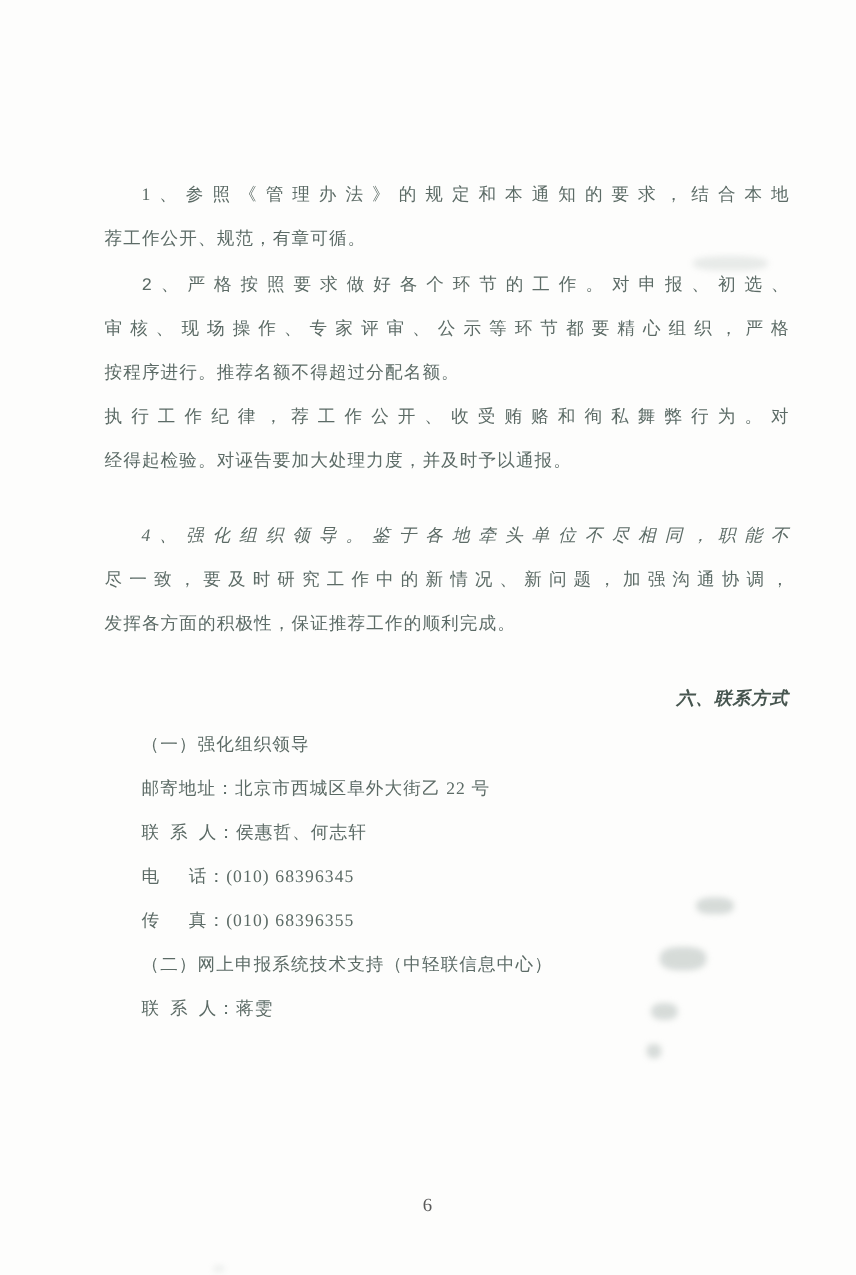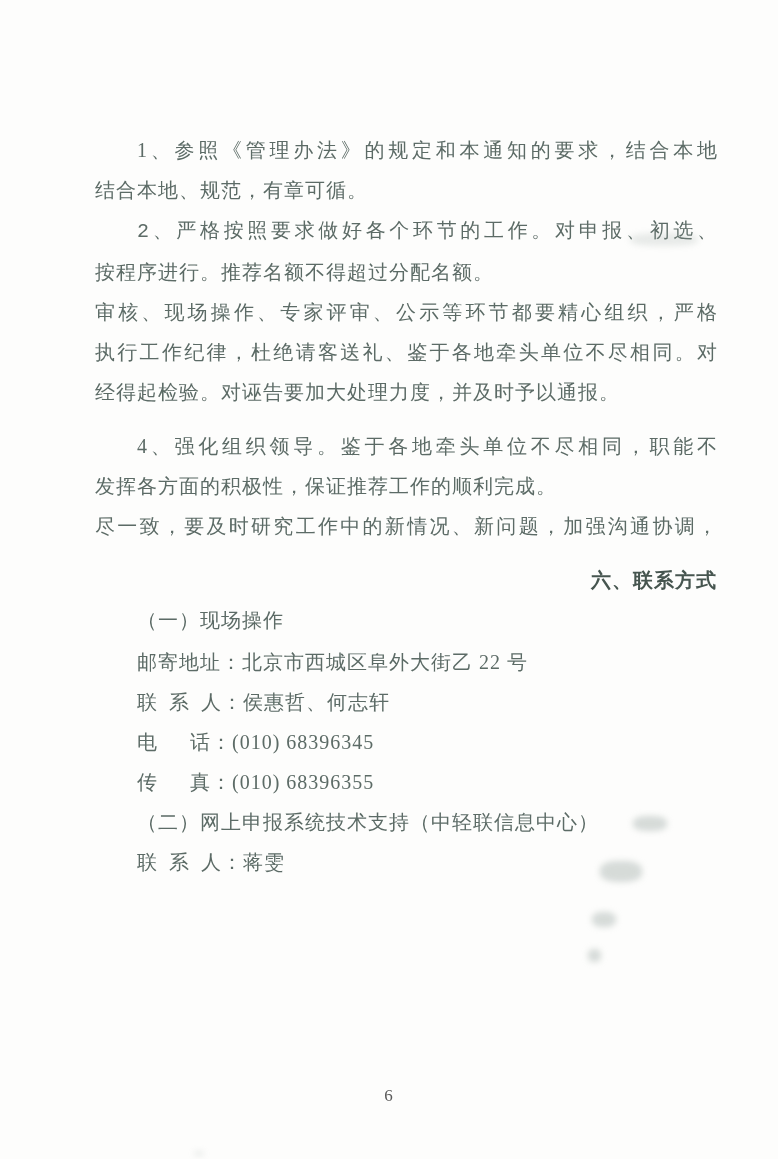--- a/index.html
+++ b/index.html
@@ -6,41 +6,41 @@
   html, body { width: 778px; height: 1159px; }
   body {
     position: relative;
     width: 778px; height: 1159px;
     background: #fdfdfc;
     font-family: "Liberation Serif", "DejaVu Serif", serif;
     overflow: hidden;
   }
   .page-content {
     position: absolute;
-    left: 95px; top: 130px;
+    left: 95px; top: 158px;
     width: 622px;
     color: #5c6b66;
-    font-size: 20px;
+    font-size: 16px;
   }
   .line {
     height: 40px;
     line-height: 40px;
     letter-spacing: 1px;
     white-space: pre;
     overflow: visible;
   }
   .just {
     letter-spacing: 0;
     white-space: normal;
     text-align: justify;
     text-align-last: justify;
   }
   .indent { text-indent: 2.1em; }
   .gap-s { margin-top: 2px; font-family: Liberation Mono, monospace; }
-  .gap-l { margin-top: 14px; }
+  .gap-l { margin-top: 28px; font-style: italic; }
   .bold {
     font-weight: 700;
     color: #46554f;
     text-align: right;
   }
   .footer {
     position: absolute;
     left: 0; top: 1086px;
     width: 100%;
     text-align: center;
@@ -61,36 +61,36 @@
   .sm3 { left: 600px; top: 861px; width: 42px; height: 21px; }
   .sm4 { left: 592px; top: 912px; width: 24px; height: 15px; }
   .sm5 { left: 588px; top: 949px; width: 13px; height: 13px; }
   .sm6 { left: 194px; top: 1151px; width: 10px; height: 5px; opacity: .5; }
 </style>
 </head>
 <body>
 
 <div class="page-content">
   <div class="line indent just">1、参照《管理办法》的规定和本通知的要求，结合本地</div>
-  <div class="line">结合本地、规范，有章可循。</div>
+  <div class="line">荐工作公开、规范，有章可循。</div>
 
   <div class="line indent just gap-s">2、严格按照要求做好各个环节的工作。对申报、初选、</div>
+  <div class="line just">审核、现场操作、专家评审、公示等环节都要精心组织，严格</div>
   <div class="line">按程序进行。推荐名额不得超过分配名额。</div>
-  <div class="line just">审核、现场操作、专家评审、公示等环节都要精心组织，严格</div>
 
-  <div class="line just">执行工作纪律，杜绝请客送礼、鉴于各地牵头单位不尽相同。对</div>
+  <div class="line just">执行工作纪律，荐工作公开、收受贿赂和徇私舞弊行为。对</div>
   <div class="line">经得起检验。对诬告要加大处理力度，并及时予以通报。</div>
 
   <div class="line indent just gap-l">4、强化组织领导。鉴于各地牵头单位不尽相同，职能不</div>
+  <div class="line just">尽一致，要及时研究工作中的新情况、新问题，加强沟通协调，</div>
   <div class="line">发挥各方面的积极性，保证推荐工作的顺利完成。</div>
-  <div class="line just">尽一致，要及时研究工作中的新情况、新问题，加强沟通协调，</div>
 
   <div class="line indent bold gap-l">六、联系方式</div>
 
-  <div class="line indent gap-s">（一）现场操作</div>
+  <div class="line indent gap-s">（一）强化组织领导</div>
   <div class="line indent">邮寄地址：北京市西城区阜外大街乙 22 号</div>
   <div class="line indent">联 系 人：侯惠哲、何志轩</div>
   <div class="line indent">电  话：(010) 68396345</div>
   <div class="line indent">传  真：(010) 68396355</div>
   <div class="line indent">（二）网上申报系统技术支持（中轻联信息中心）</div>
   <div class="line indent">联 系 人：蒋雯</div>
 </div>
 
 <div class="footer">6</div>
 

